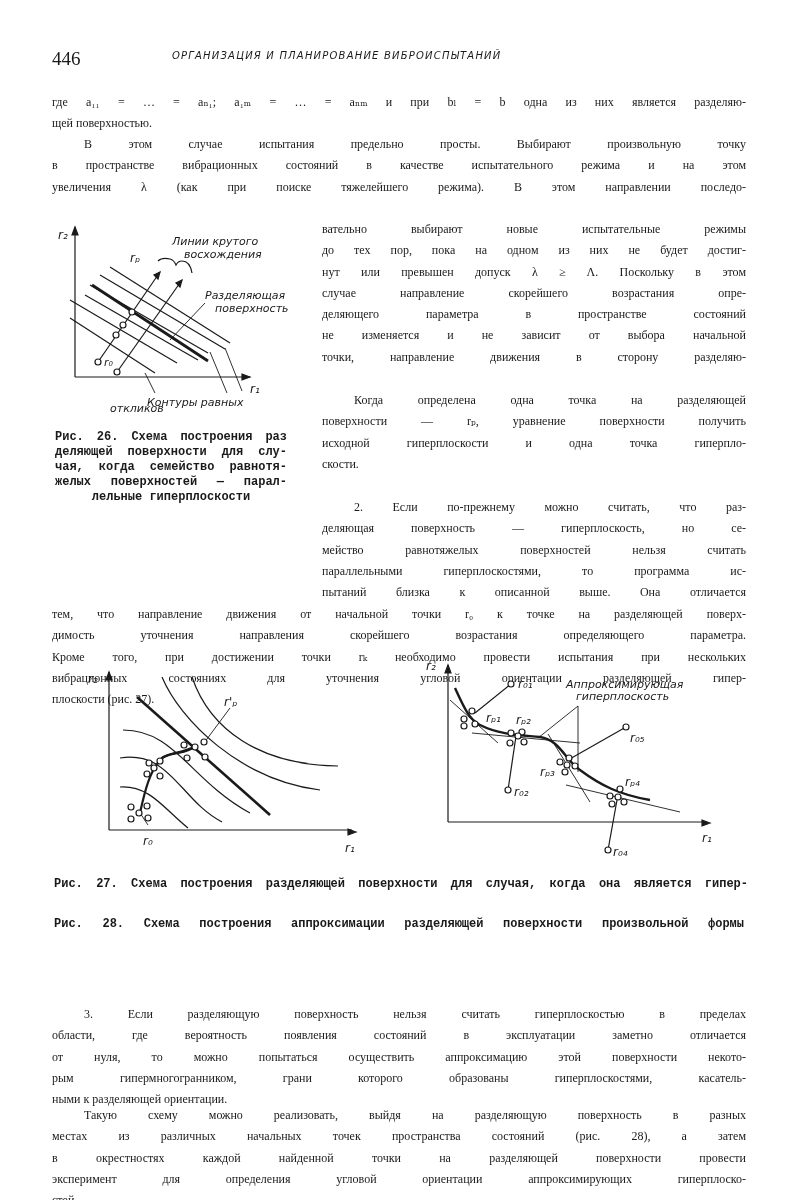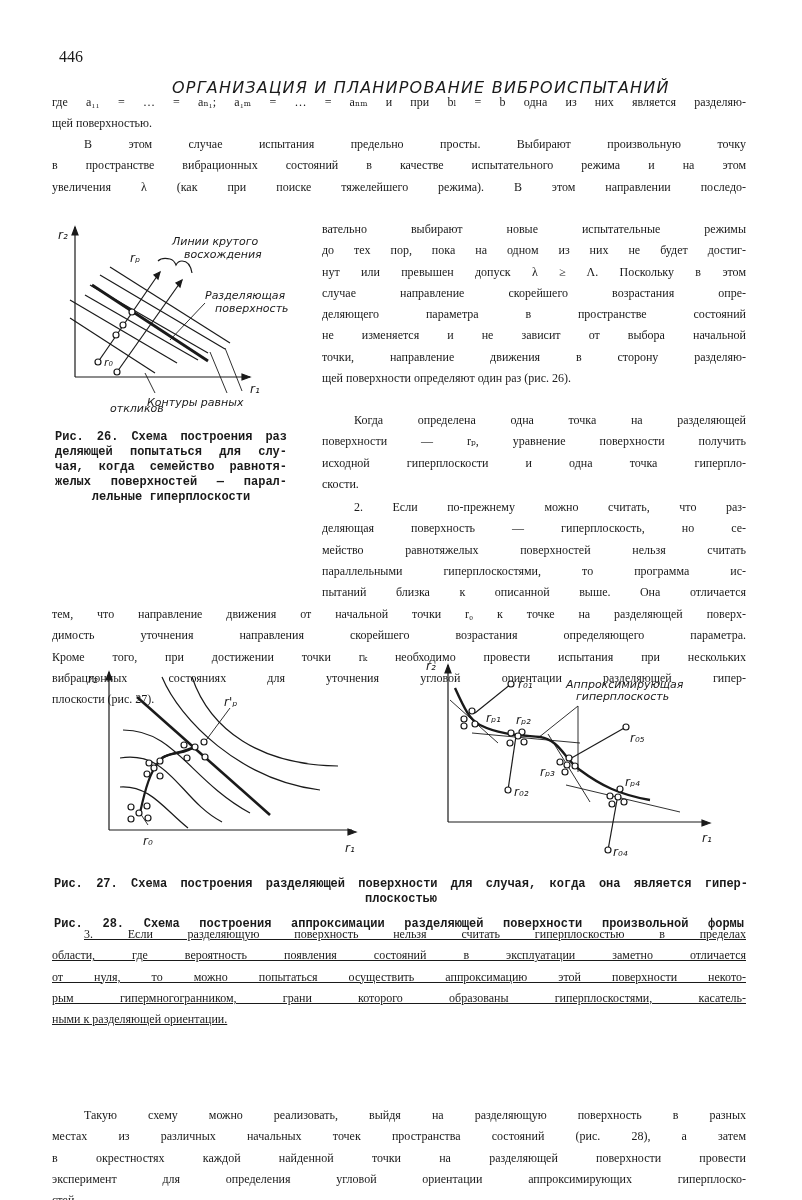--- a/index.html
+++ b/index.html
@@ -2,22 +2,22 @@
 <html><head>
 <meta charset="utf-8">
 <style>
   html, body { margin: 0; padding: 0; background: #ffffff; }
   body {
     width: 802px; height: 1200px; position: relative; overflow: hidden;
     font-family: "Liberation Serif", "DejaVu Serif", serif;
     color: #1a1a1a;
   }
   .header { position: absolute; top: 48px; left: 52px; width: 700px; height: 24px; }
-  .page-num { position: absolute; left: 7px; top: 0; font-size: 16px; }
-  .running-title { position: absolute; left: 120px; top: 2px; font-size: 16px; font-style: italic; letter-spacing: 1.2px; font-family: "DejaVu Sans", sans-serif; margin-top: 28px; }
+  .page-num { position: absolute; left: 0; top: 0; font-size: 19px; }
+  .running-title { position: absolute; left: 120px; top: 2px; font-size: 10px; font-style: italic; letter-spacing: 1.2px; font-family: "DejaVu Sans", sans-serif; }
   .text { position: absolute; font-size: 12px; line-height: 21.3px; text-align: justify; }
   .line { display: block; white-space: nowrap; text-align-last: justify; text-align: justify; }
   .line.last { text-align-last: left; }
   .caption { position: absolute; font-family: Liberation Mono, monospace; font-weight: bold; font-size: 12px; line-height: 15px; }
   .caption .line { text-align-last: justify; }
   .caption .center { text-align: center; text-align-last: center; }
   svg text { font-family: "DejaVu Sans", sans-serif; font-style: italic; fill: #1a1a1a; }
   svg .lbl { font-size: 12px; }
   svg .ann { font-size: 11px; }
 </style>
@@ -41,24 +41,23 @@
 </div>
 
 <div class="text" style="top:219px; left:322px; width:424px;">
   <span class="line">вательно выбирают новые испытательные режимы</span>
   <span class="line">до тех пор, пока на одном из них не будет достиг-</span>
   <span class="line">нут или превышен допуск λ ≥ Λ. Поскольку в этом</span>
   <span class="line">случае направление скорейшего возрастания опре-</span>
   <span class="line">деляющего параметра в пространстве состояний</span>
   <span class="line">не изменяется и не зависит от выбора начальной</span>
   <span class="line">точки, направление движения в сторону разделяю-</span>
-  <span class="line last">щей поверхности определяют один раз (рис. 26).</span>
-</div>
-
-<div class="text" style="top:390px; left:322px; width:424px;margin-top:20px;">
+</div>
+
+<div class="text" style="top:390px; left:322px; width:424px;">
   <span class="line" style="padding-left:32px;width:392px">Когда определена одна точка на разделяющей</span>
   <span class="line">поверхности — rₚ, уравнение поверхности получить</span>
   <span class="line">исходной гиперплоскости и одна точка гиперпло-</span>
   <span class="line last">скости.</span>
 </div>
 
 <div class="text" style="top:497px; left:322px; width:424px;">
   <span class="line" style="padding-left:32px;width:392px">2. Если по-прежнему можно считать, что раз-</span>
   <span class="line">деляющая поверхность — гиперплоскость, но се-</span>
   <span class="line">мейство равнотяжелых поверхностей нельзя считать</span>
@@ -111,21 +110,21 @@
   <text x="155" y="84" class="ann">Разделяющая</text>
   <text x="165" y="97" class="ann">поверхность</text>
   <text x="97" y="191" class="ann">Контуры равных</text>
 </svg>
 <svg style="position:absolute; left:100px; top:402px;" width="120" height="14">
   <text x="10" y="10" class="ann">откликов</text>
 </svg>
 
 <div class="caption" style="top:430px; left:55px; width:232px;">
   <span class="line">Рис. 26. Схема построения раз</span>
-  <span class="line">деляющей попытаться для слу-</span>
+  <span class="line">деляющей поверхности для слу-</span>
   <span class="line">чая, когда семейство равнотя-</span>
   <span class="line">желых поверхностей — парал-</span>
   <span class="line center">лельные гиперплоскости</span>
 </div>
 
 <svg style="position:absolute; left:80px; top:650px;" width="330" height="220">
   <g stroke="#1a1a1a" fill="none" stroke-width="1.2">
     <line x1="29" y1="180" x2="29" y2="22"></line>
     <line x1="29" y1="180" x2="272" y2="180"></line>
     <path d="M29 22 l-3 8 h6 z" fill="#1a1a1a"></path>
@@ -212,28 +211,27 @@
   <text x="210" y="92" class="lbl">r₀₅</text>
   <text x="193" y="206" class="lbl">r₀₄</text>
   <text x="66" y="72" class="lbl">rₚ₁</text>
   <text x="96" y="74" class="lbl">rₚ₂</text>
   <text x="120" y="126" class="lbl">rₚ₃</text>
   <text x="205" y="136" class="lbl">rₚ₄</text>
 </svg>
 
 <div class="caption" style="top:877px; left:54px; width:694px;">
   <span class="line">Рис. 27. Схема построения разделяющей поверхности для случая, когда она является гипер-</span>
-  <span class="line center">плоскостью</span>
 </div>
 
 <div class="caption" style="top:917px; left:54px; width:690px;">
   <span class="line">Рис. 28. Схема построения аппроксимации разделяющей поверхности произвольной формы</span>
 </div>
 
-<div class="text" style="top:924px; left:52px; width:694px;text-decoration:underline;">
+<div class="text" style="top:1004px; left:52px; width:694px;">
   <span class="line" style="padding-left:32px;width:662px">3. Если разделяющую поверхность нельзя считать гиперплоскостью в пределах</span>
   <span class="line">области, где вероятность появления состояний в эксплуатации заметно отличается</span>
   <span class="line">от нуля, то можно попытаться осуществить аппроксимацию этой поверхности некото-</span>
   <span class="line">рым гипермногогранником, грани которого образованы гиперплоскостями, касатель-</span>
   <span class="line last">ными к разделяющей ориентации.</span>
 </div>
 
 <div class="text" style="top:1057px; left:52px; width:694px;margin-top:48px;">
   <span class="line" style="padding-left:32px;width:662px">Такую схему можно реализовать, выйдя на разделяющую поверхность в разных</span>
   <span class="line">местах из различных начальных точек пространства состояний (рис. 28), а затем</span>

